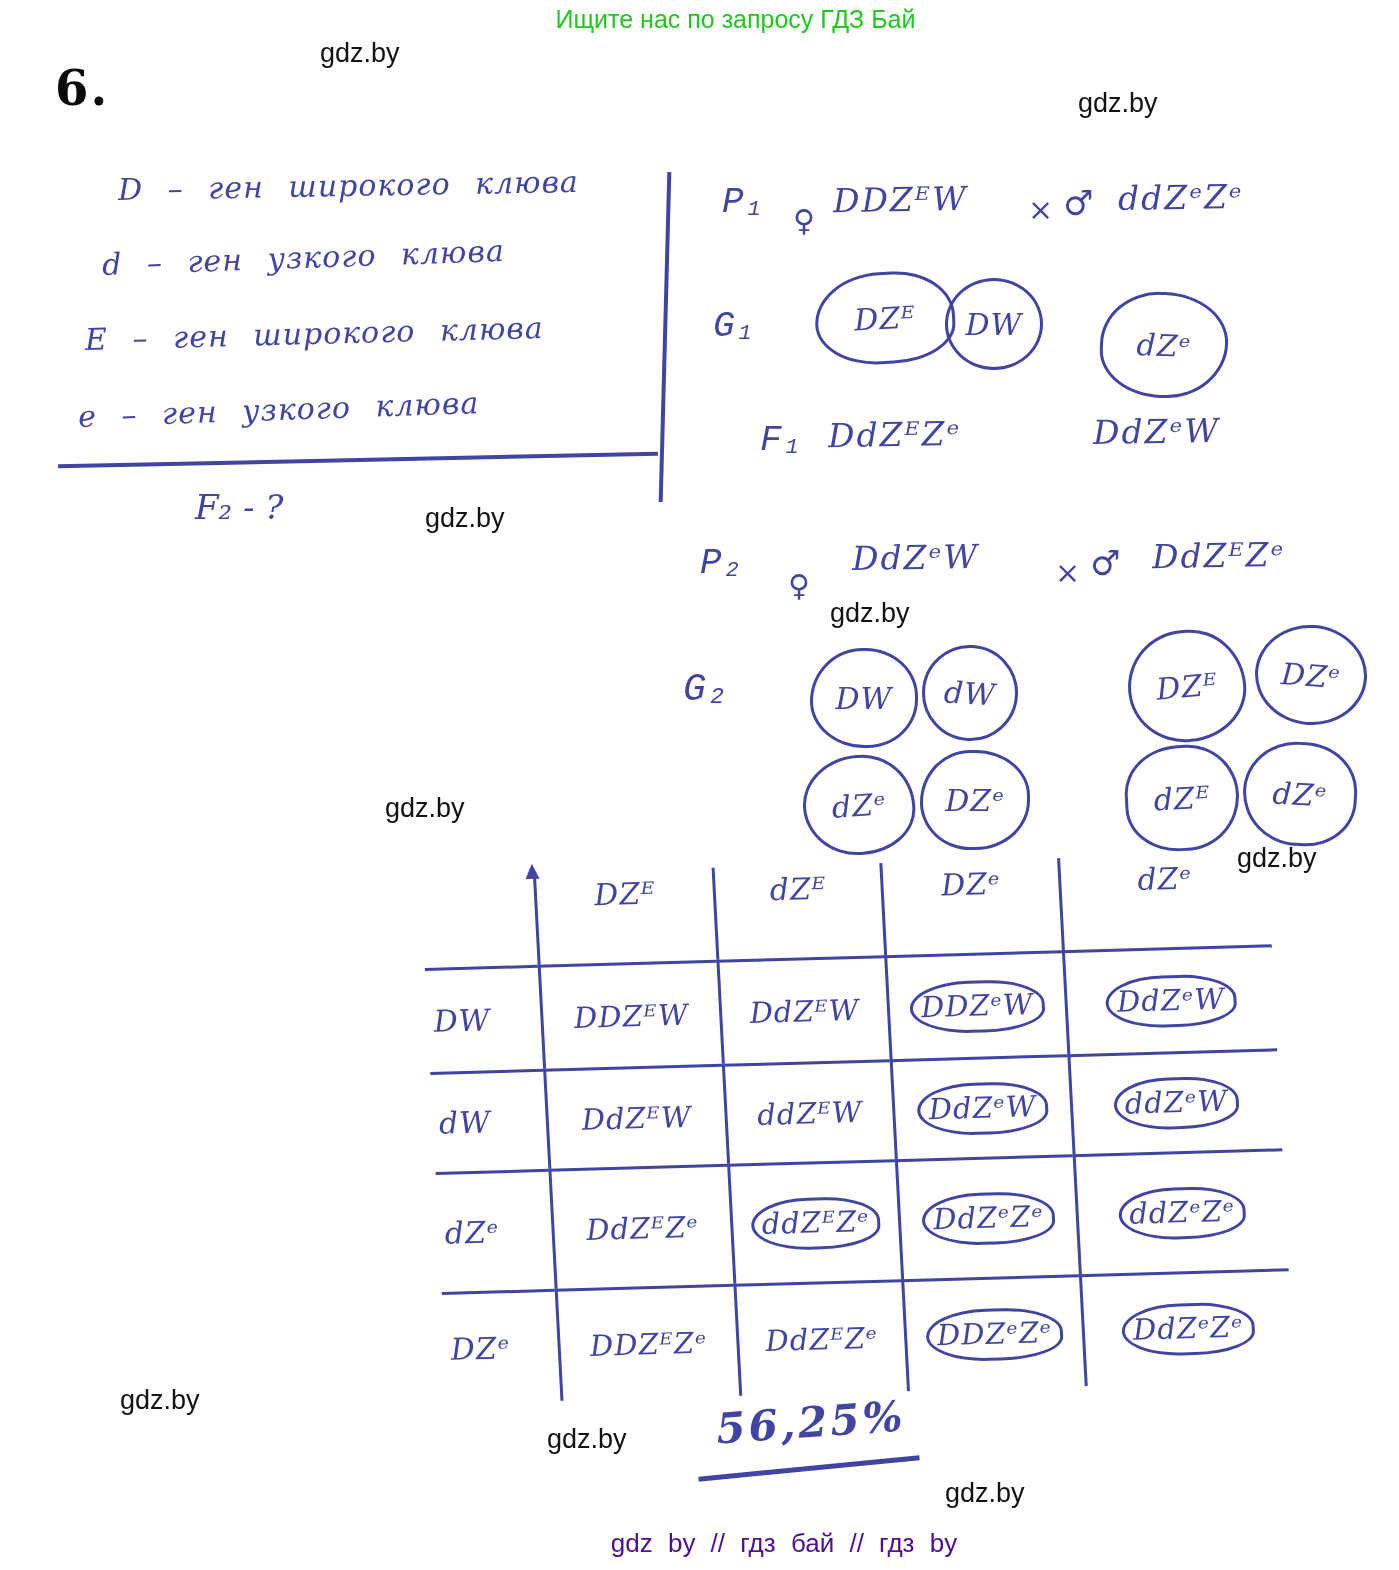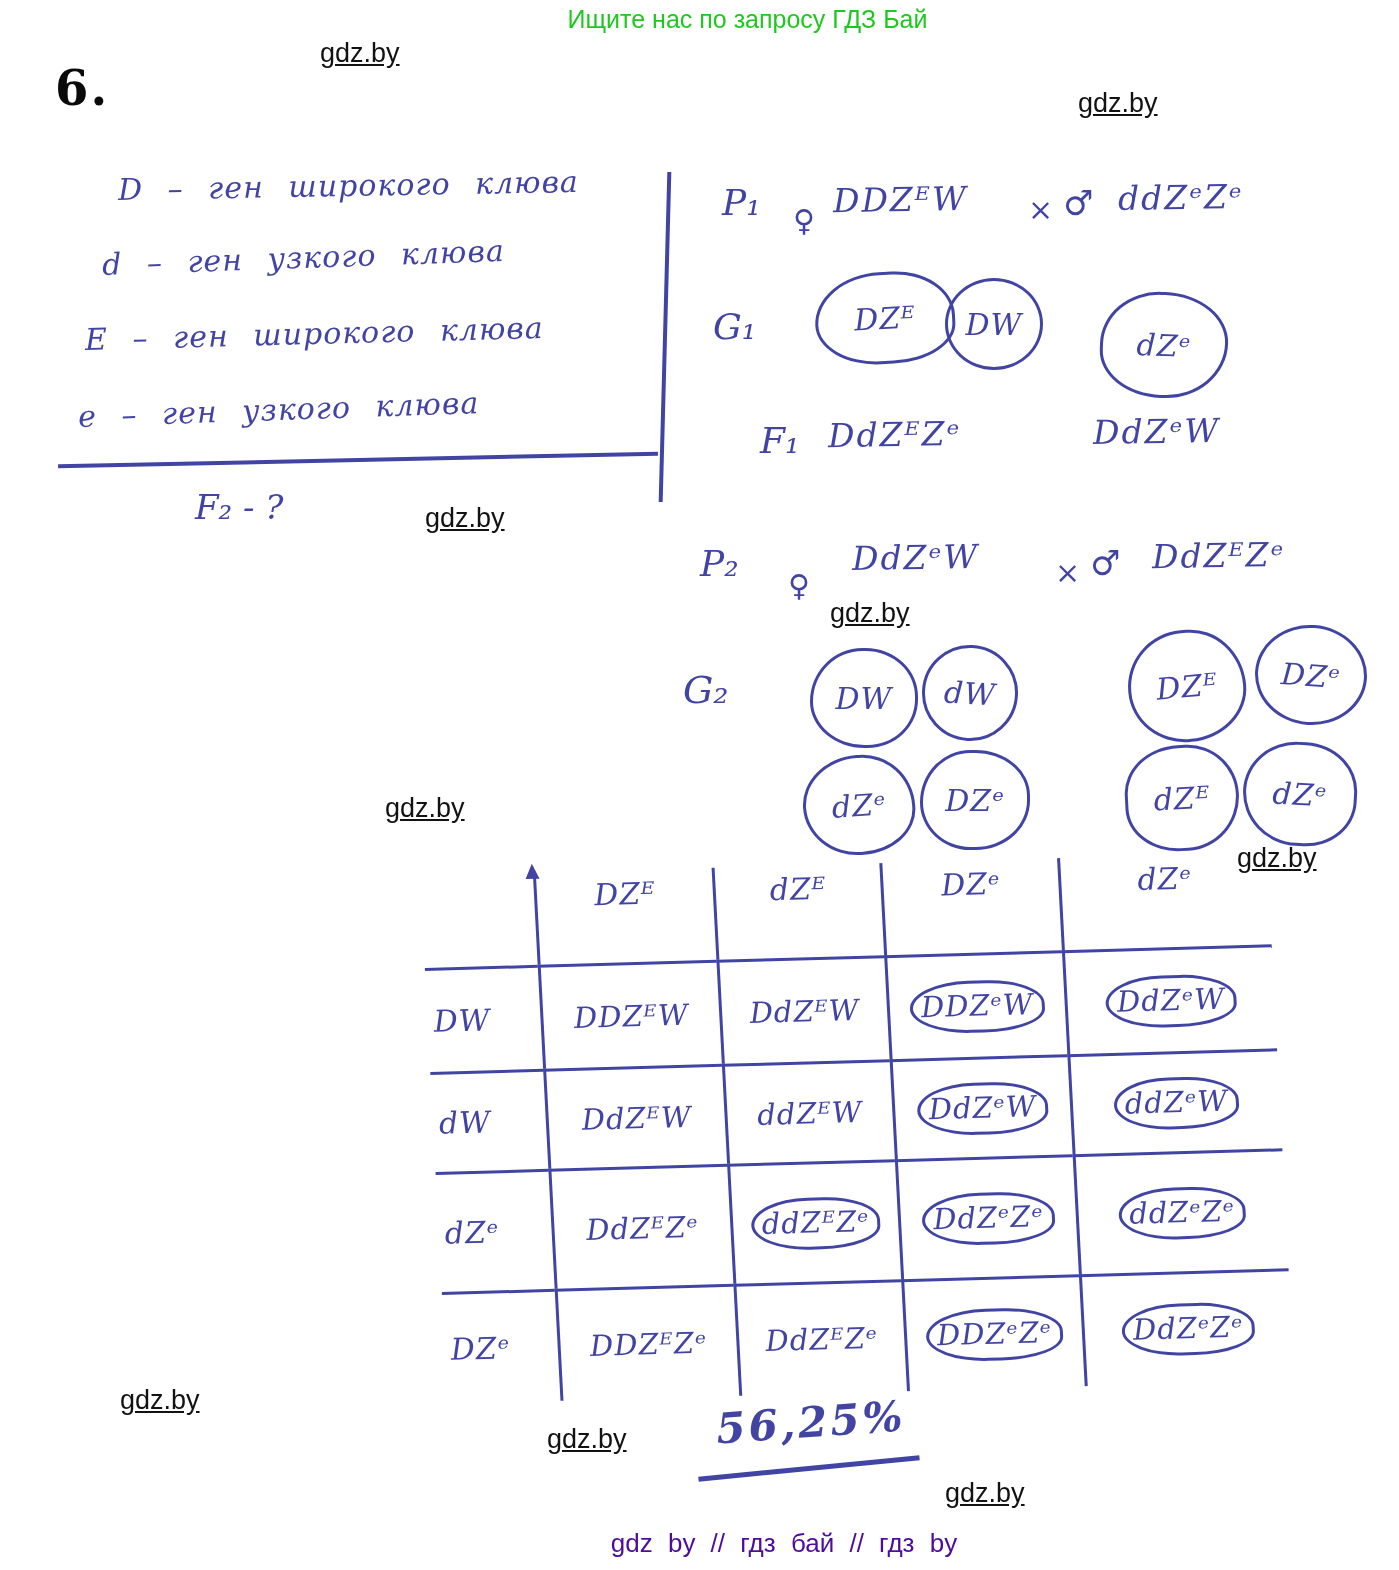--- a/index.html
+++ b/index.html
@@ -14,32 +14,32 @@
     width:1399px;height:1570px;position:relative;background:#ffffff;
     font-family:"DejaVu Sans",sans-serif;overflow:hidden;
   }
   .abs{position:absolute;white-space:nowrap;}
   
   .hw{
     font-family:"DejaVu Serif","DejaVu Sans",serif;
     font-style:italic;color:var(--ink);
   }
   .legend-line{font-size:30px;word-spacing:14px;letter-spacing:1px;}
-  .glabel{font-size:36px;}
+  .glabel{font-size:36px;font-family:Liberation Mono, monospace;}
   .geno{font-size:33px;letter-spacing:2px;}
   .sym{font-size:30px;}
   
   .wm{
     font-family:"Liberation Sans","DejaVu Sans",sans-serif;
-    font-size:27px;color:var(--wm);text-decoration:underline;
+    font-size:27px;color:var(--wm);
   }
   .promo{
     font-family:"Liberation Sans","DejaVu Sans",sans-serif;
     font-size:25px;color:var(--promo);
-    top:5px;left:50%;transform:translateX(-50%);margin-left:48px;
+    top:5px;left:50%;transform:translateX(-50%);margin-left:36px;
   }
   .probnum{
     font-family:"DejaVu Serif",serif;font-weight:bold;
     font-size:48px;color:#0a0a0a;left:55px;top:60px;letter-spacing:2px;
   }
   .footer{
     font-family:"Liberation Sans","DejaVu Sans",sans-serif;
     font-size:26px;color:var(--footer);
     top:1528px;left:784px;transform:translateX(-50%);word-spacing:8px;
   }

